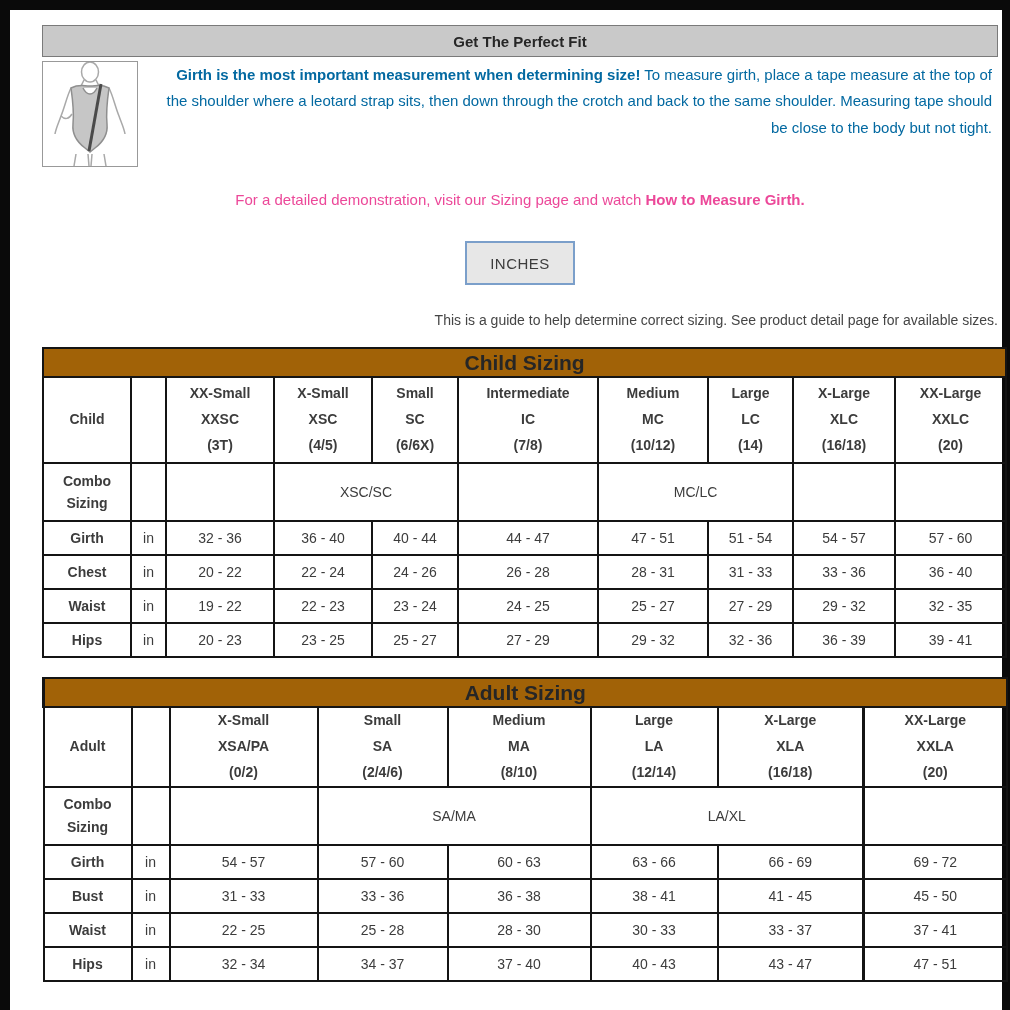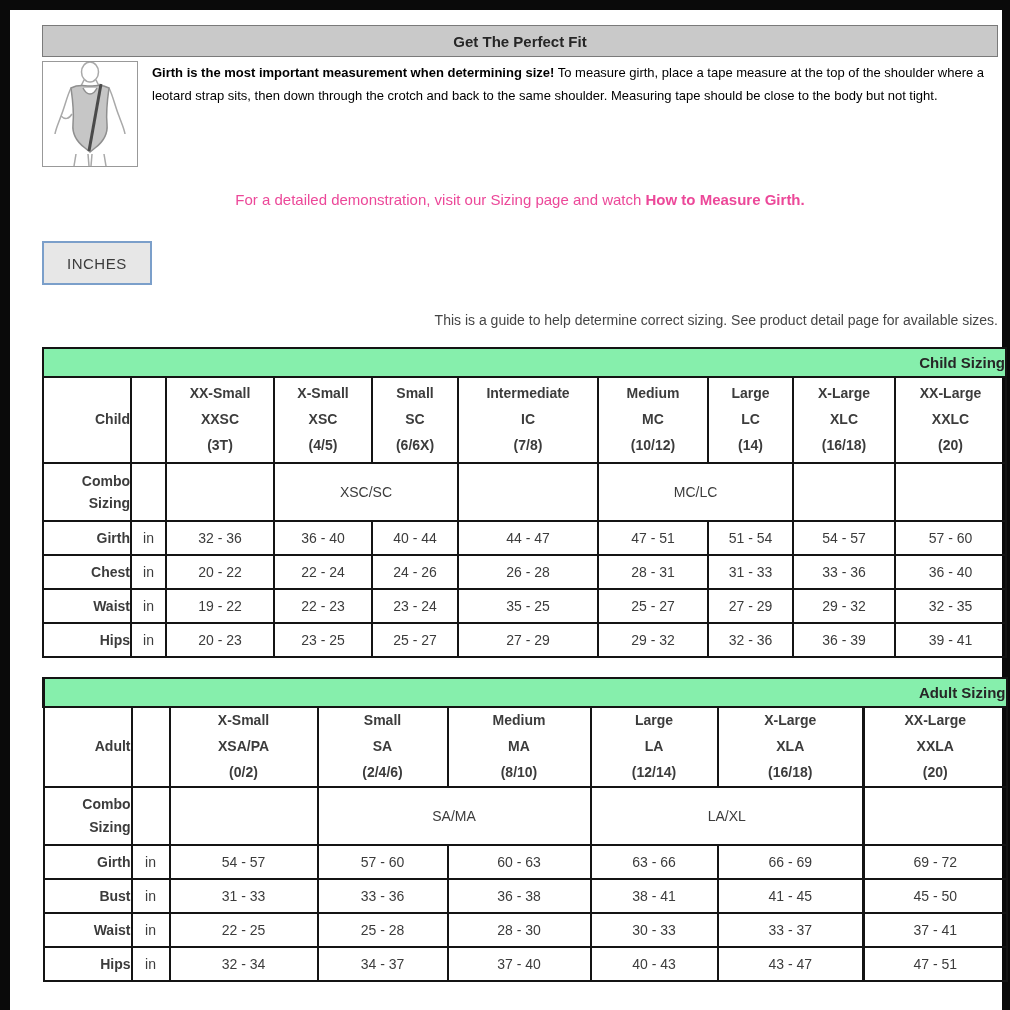--- a/index.html
+++ b/index.html
@@ -19,46 +19,46 @@
     height:32px; background:#c9c9c9; border:1px solid #7a7a7a;
     display:flex; align-items:center; justify-content:center;
     font-weight:bold; font-size:15px; color:#262626;
   }
   .intro { display:flex; margin-top:2px; }
   .figure-box {
     width:96px; height:106px; border:1px solid #999; flex:none;
     margin-top:2px; background:#fff;
   }
   .intro-text {
-    flex:1; text-align:left; font-size:13px; line-height:1.75;
-    padding:3px 6px 0 14px; color:#000000;
+    flex:1; text-align:right; font-size:15px; line-height:1.75;
+    padding:3px 6px 0 14px; color:#0369a1;
   }
   .demo-line { text-align:center; font-size:15px; margin-top:24px; color:#ec4899; }
-  .btn-row { display:flex; justify-content:space-between; align-items:center; gap:8px; margin-top:33px; }
+  .btn-row { display:flex; justify-content:center; align-items:center; gap:8px; margin-top:33px; }
   .btn {
     font-family:"Liberation Sans", sans-serif; font-size:15px; color:#3c3c3c;
     height:44px; padding:0 23px; letter-spacing:0.5px; cursor:pointer;
   }
   .btn.selected { background:#e7e7e7; border:2px solid #7b9fca; }
   .btn.plain { background:#fff; border:1px solid #b3b3b3; }
   .note { text-align:right; font-size:14px; margin-top:27px; color:#454545; }
 
   table { border-collapse:collapse; width:100%; table-layout:fixed; }
   table.sizing { margin-top:19px; }
   td {
     border:2px solid #141414; text-align:center; font-size:14px;
     vertical-align:middle; color:#3c3c3c; overflow:hidden;
   }
-  td.ttl { background:#86efac; font-weight:bold; font-size:15px; height:29px; color:#262626;text-align:right; }
+  td.ttl { background:#a16207; font-weight:bold; font-size:21px; height:29px; color:#262626; }
   tr.size-row td { height:86px; font-weight:bold; line-height:1.85; }
   table.adult tr.size-row td { height:78px; }
   tr.combo-row td { height:58px; font-weight:normal; }
   tr.combo-row td.rlabel { font-weight:bold; line-height:1.6; }
   tr.data-row td { height:34px; }
-  td.rlabel { font-weight:bold;text-align:right; }
+  td.rlabel { font-weight:bold; }
   td.unit, td.val, td.combo { font-weight:normal; }
   table.adult td:last-child { border-left-width:3px; }
 </style>
 </head>
 <body>
 
 <div class="frame">
 
   <div class="title-bar">
     <span>Get The Perfect Fit</span>
@@ -161,21 +161,21 @@
           <td class="val">31 - 33</td>
           <td class="val">33 - 36</td>
           <td class="val">36 - 40</td>
         </tr>
         <tr class="data-row">
           <td class="rlabel">Waist</td>
           <td class="unit">in</td>
           <td class="val">19 - 22</td>
           <td class="val">22 - 23</td>
           <td class="val">23 - 24</td>
-          <td class="val">35 - 25</td>
+          <td class="val">24 - 25</td>
           <td class="val">25 - 27</td>
           <td class="val">27 - 29</td>
           <td class="val">29 - 32</td>
           <td class="val">32 - 35</td>
         </tr>
         <tr class="data-row">
           <td class="rlabel">Hips</td>
           <td class="unit">in</td>
           <td class="val">20 - 23</td>
           <td class="val">23 - 25</td>

